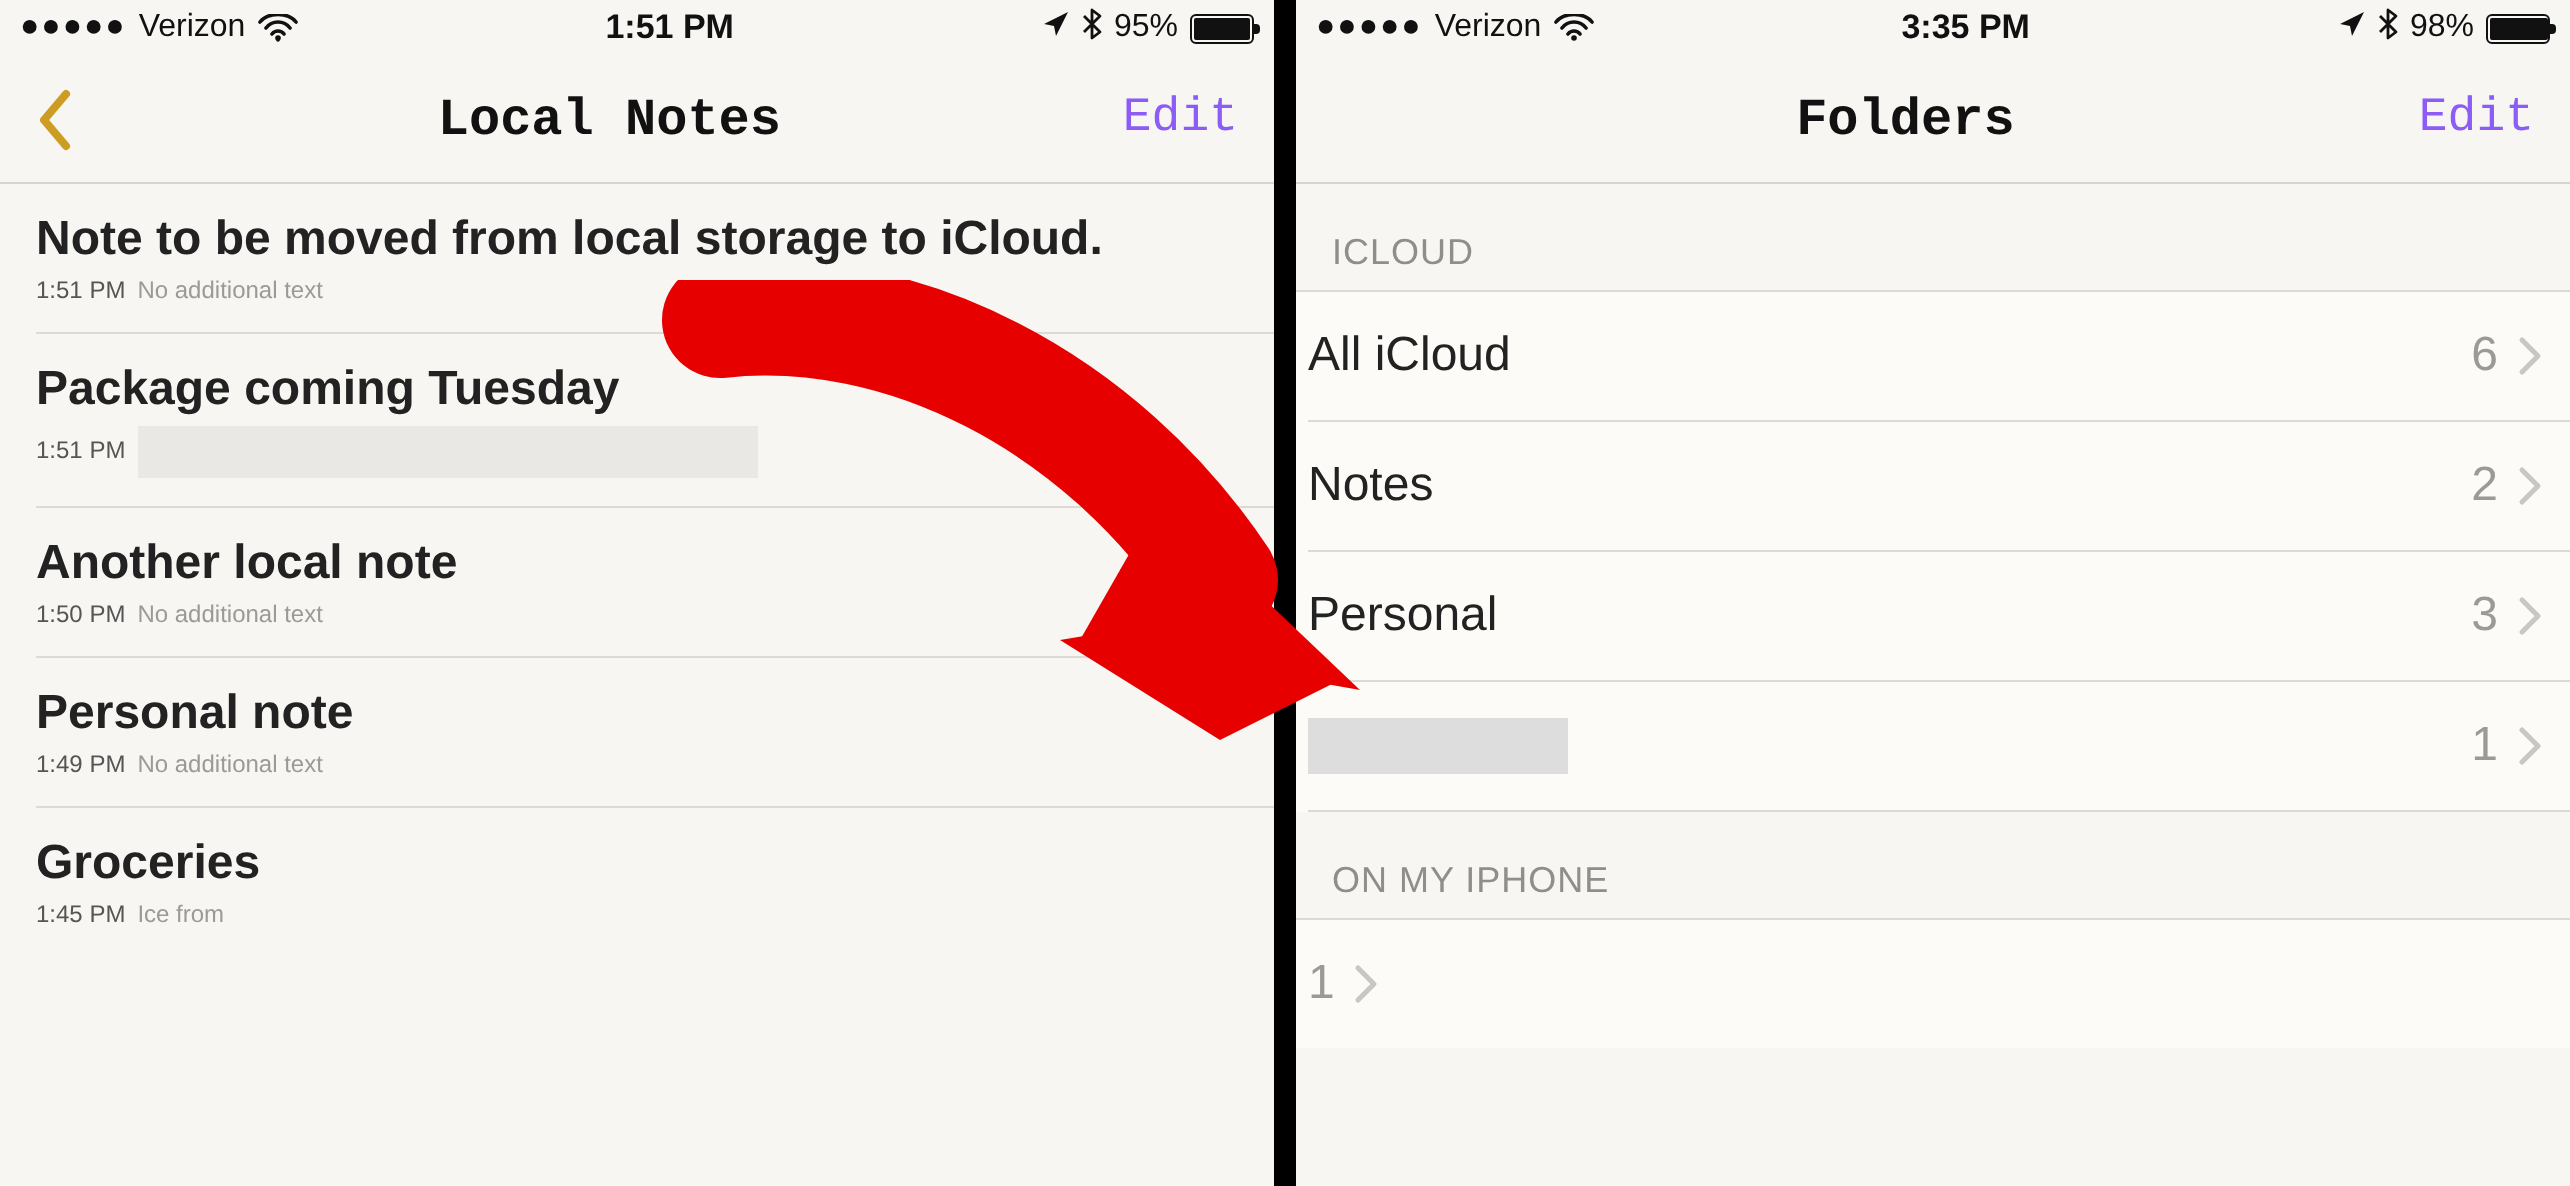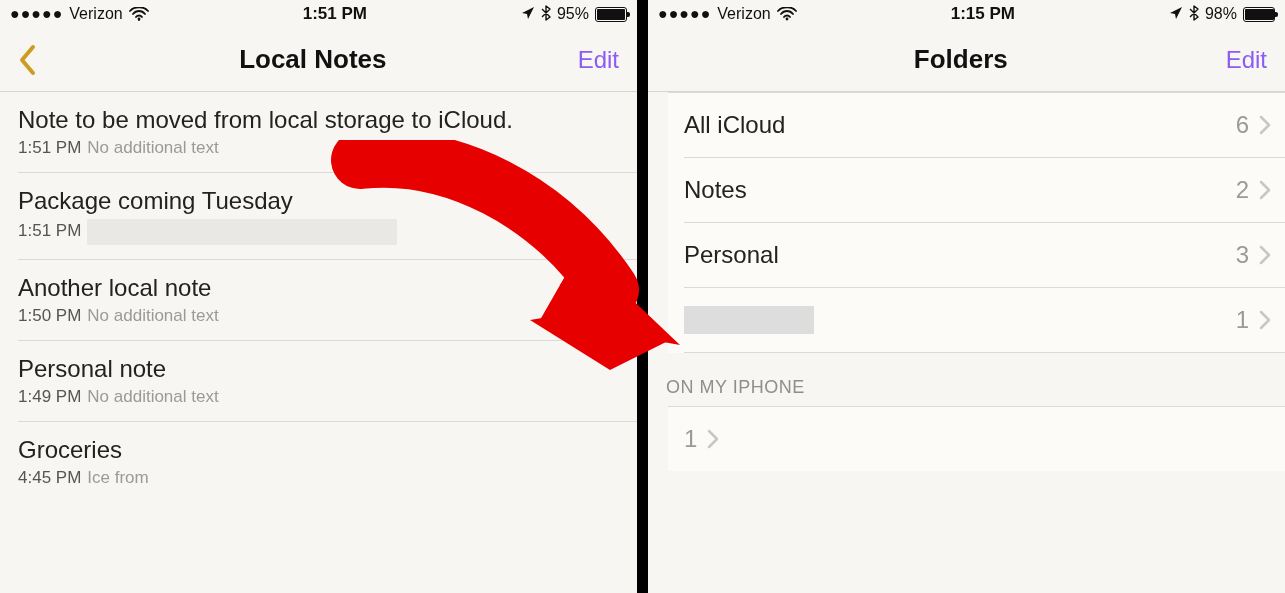--- a/index.html
+++ b/index.html
@@ -43,20 +43,21 @@
     .bluetooth, .location-arrow { font-size:15px; }
 
     
     .nav-bar {
       height: 64px;
       display:flex;
       align-items:center;
       justify-content:center;
       padding: 0 18px;
       border-bottom:1px solid #d6d5d1;
+      font-family:Liberation Mono, monospace;
     }
     .nav-back {
       width: 30px;
       color:#cc9d22;
       display:flex; align-items:center;
     }
     .nav-back svg { stroke:#cc9d22; }
     .nav-title {
       font-size: 26px;
       font-weight: 700;
@@ -69,33 +70,33 @@
       color:#8b5cf6;
       font-weight:400;
     }
 
     
     .notes-list { padding-left:18px; }
     .note-item {
       padding: 14px 16px 14px 0;
       border-bottom:1px solid #ddd9d4;
     }
-    .note-title { font-size:24px; color:#222; margin-bottom:4px; font-weight:400;}
-    .note-meta { font-size:17px; color:#9b9a97; }
+    .note-title { font-size:24px; color:#222; margin-bottom:4px; font-weight:700;}
+    .note-meta { font-size:12px; color:#9b9a97; }
     .note-time { color:#555; margin-right:6px;}
     .redacted { display:inline-block; width:310px; height:26px; background:#e9e8e5; vertical-align:middle; }
 
     
     .section-header {
       padding: 24px 18px 8px 18px;
       color:#8f8e8a;
       font-size:18px;
       letter-spacing:0.5px;
     }
-    .folder-list { padding-left:16px; background:#fcfbf8;margin-left:20px; }
+    .folder-list { padding-left:6px; background:#fcfbf8; }
     .folder-item {
       display:flex;
       align-items:center;
       justify-content:space-between;
       padding:18px 14px 18px 0;
       border-bottom:1px solid #ddd9d4;
       font-size:24px;
       color:#222;
     }
     .folder-right { display:flex; align-items:center; gap:10px; color:#9b9a97;}
@@ -172,41 +173,41 @@
     <div class="note-item">
       <div class="note-title">Another local note</div>
       <div class="note-meta"><span class="note-time">1:50 PM</span><span>No additional text</span></div>
     </div>
     <div class="note-item">
       <div class="note-title">Personal note</div>
       <div class="note-meta"><span class="note-time">1:49 PM</span><span>No additional text</span></div>
     </div>
     <div class="note-item" style="border-bottom:none;">
       <div class="note-title">Groceries</div>
-      <div class="note-meta"><span class="note-time">4:45 PM</span><span>Ice from</span></div>
+      <div class="note-meta"><span class="note-time">1:45 PM</span><span>Ice from</span></div>
     </div>
   </div>
 </div>
 
 <div class="divider-black"></div>
 
 <div class="phone phone-right">
 
   <div class="status-bar">
     <div class="status-left">
       <span class="dots">●●●●●</span>
       <span>Verizon</span>
       <span class="wifi-icon">
         <svg width="20" height="14" viewBox="0 0 20 14">
             <path d="M1 4 C5 -1 15 -1 19 4 M4 7 C7 3 13 3 16 7 M7 10 C8.5 8 11.5 8 13 10" stroke="#111" stroke-width="1.8" fill="none" stroke-linecap="round"></path>
             <circle cx="10" cy="12" r="1.4" fill="#111"></circle>
           </svg>
       </span>
     </div>
-    <div class="clock">1:15 PM</div>
+    <div class="clock">3:35 PM</div>
     <div class="status-right">
       <span class="location-arrow">
         <svg width="14" height="14" viewBox="0 0 14 14">
             <path d="M1 7 L13 1 L7 13 L6 8 Z" fill="#111"></path>
           </svg>
       </span>
       <span class="bluetooth">
         <svg width="10" height="16" viewBox="0 0 10 16">
             <path d="M1 4 L9 12 L5 15 L5 1 L9 4 L1 12" stroke="#111" stroke-width="1.4" fill="none" stroke-linejoin="round"></path>
           </svg>
@@ -219,20 +220,21 @@
       </span>
     </div>
   </div>
 
   <div class="nav-bar">
     <span class="nav-back"></span>
     <span class="nav-title">Folders</span>
     <span class="nav-edit">Edit</span>
   </div>
 
+  <div class="section-header">ICLOUD</div>
   <div class="folder-list" style="border-top:1px solid #ddd9d4;">
     <div class="folder-item">
       <span>All iCloud</span>
       <span class="folder-right">
           <span class="folder-count">6</span>
           <span class="chev">
             <svg width="12" height="20" viewBox="0 0 12 20">
               <path d="M2 2 L10 10 L2 18" stroke="#c8c7c3" stroke-width="2.5" fill="none" stroke-linecap="round" stroke-linejoin="round"></path>
             </svg>
           </span>

